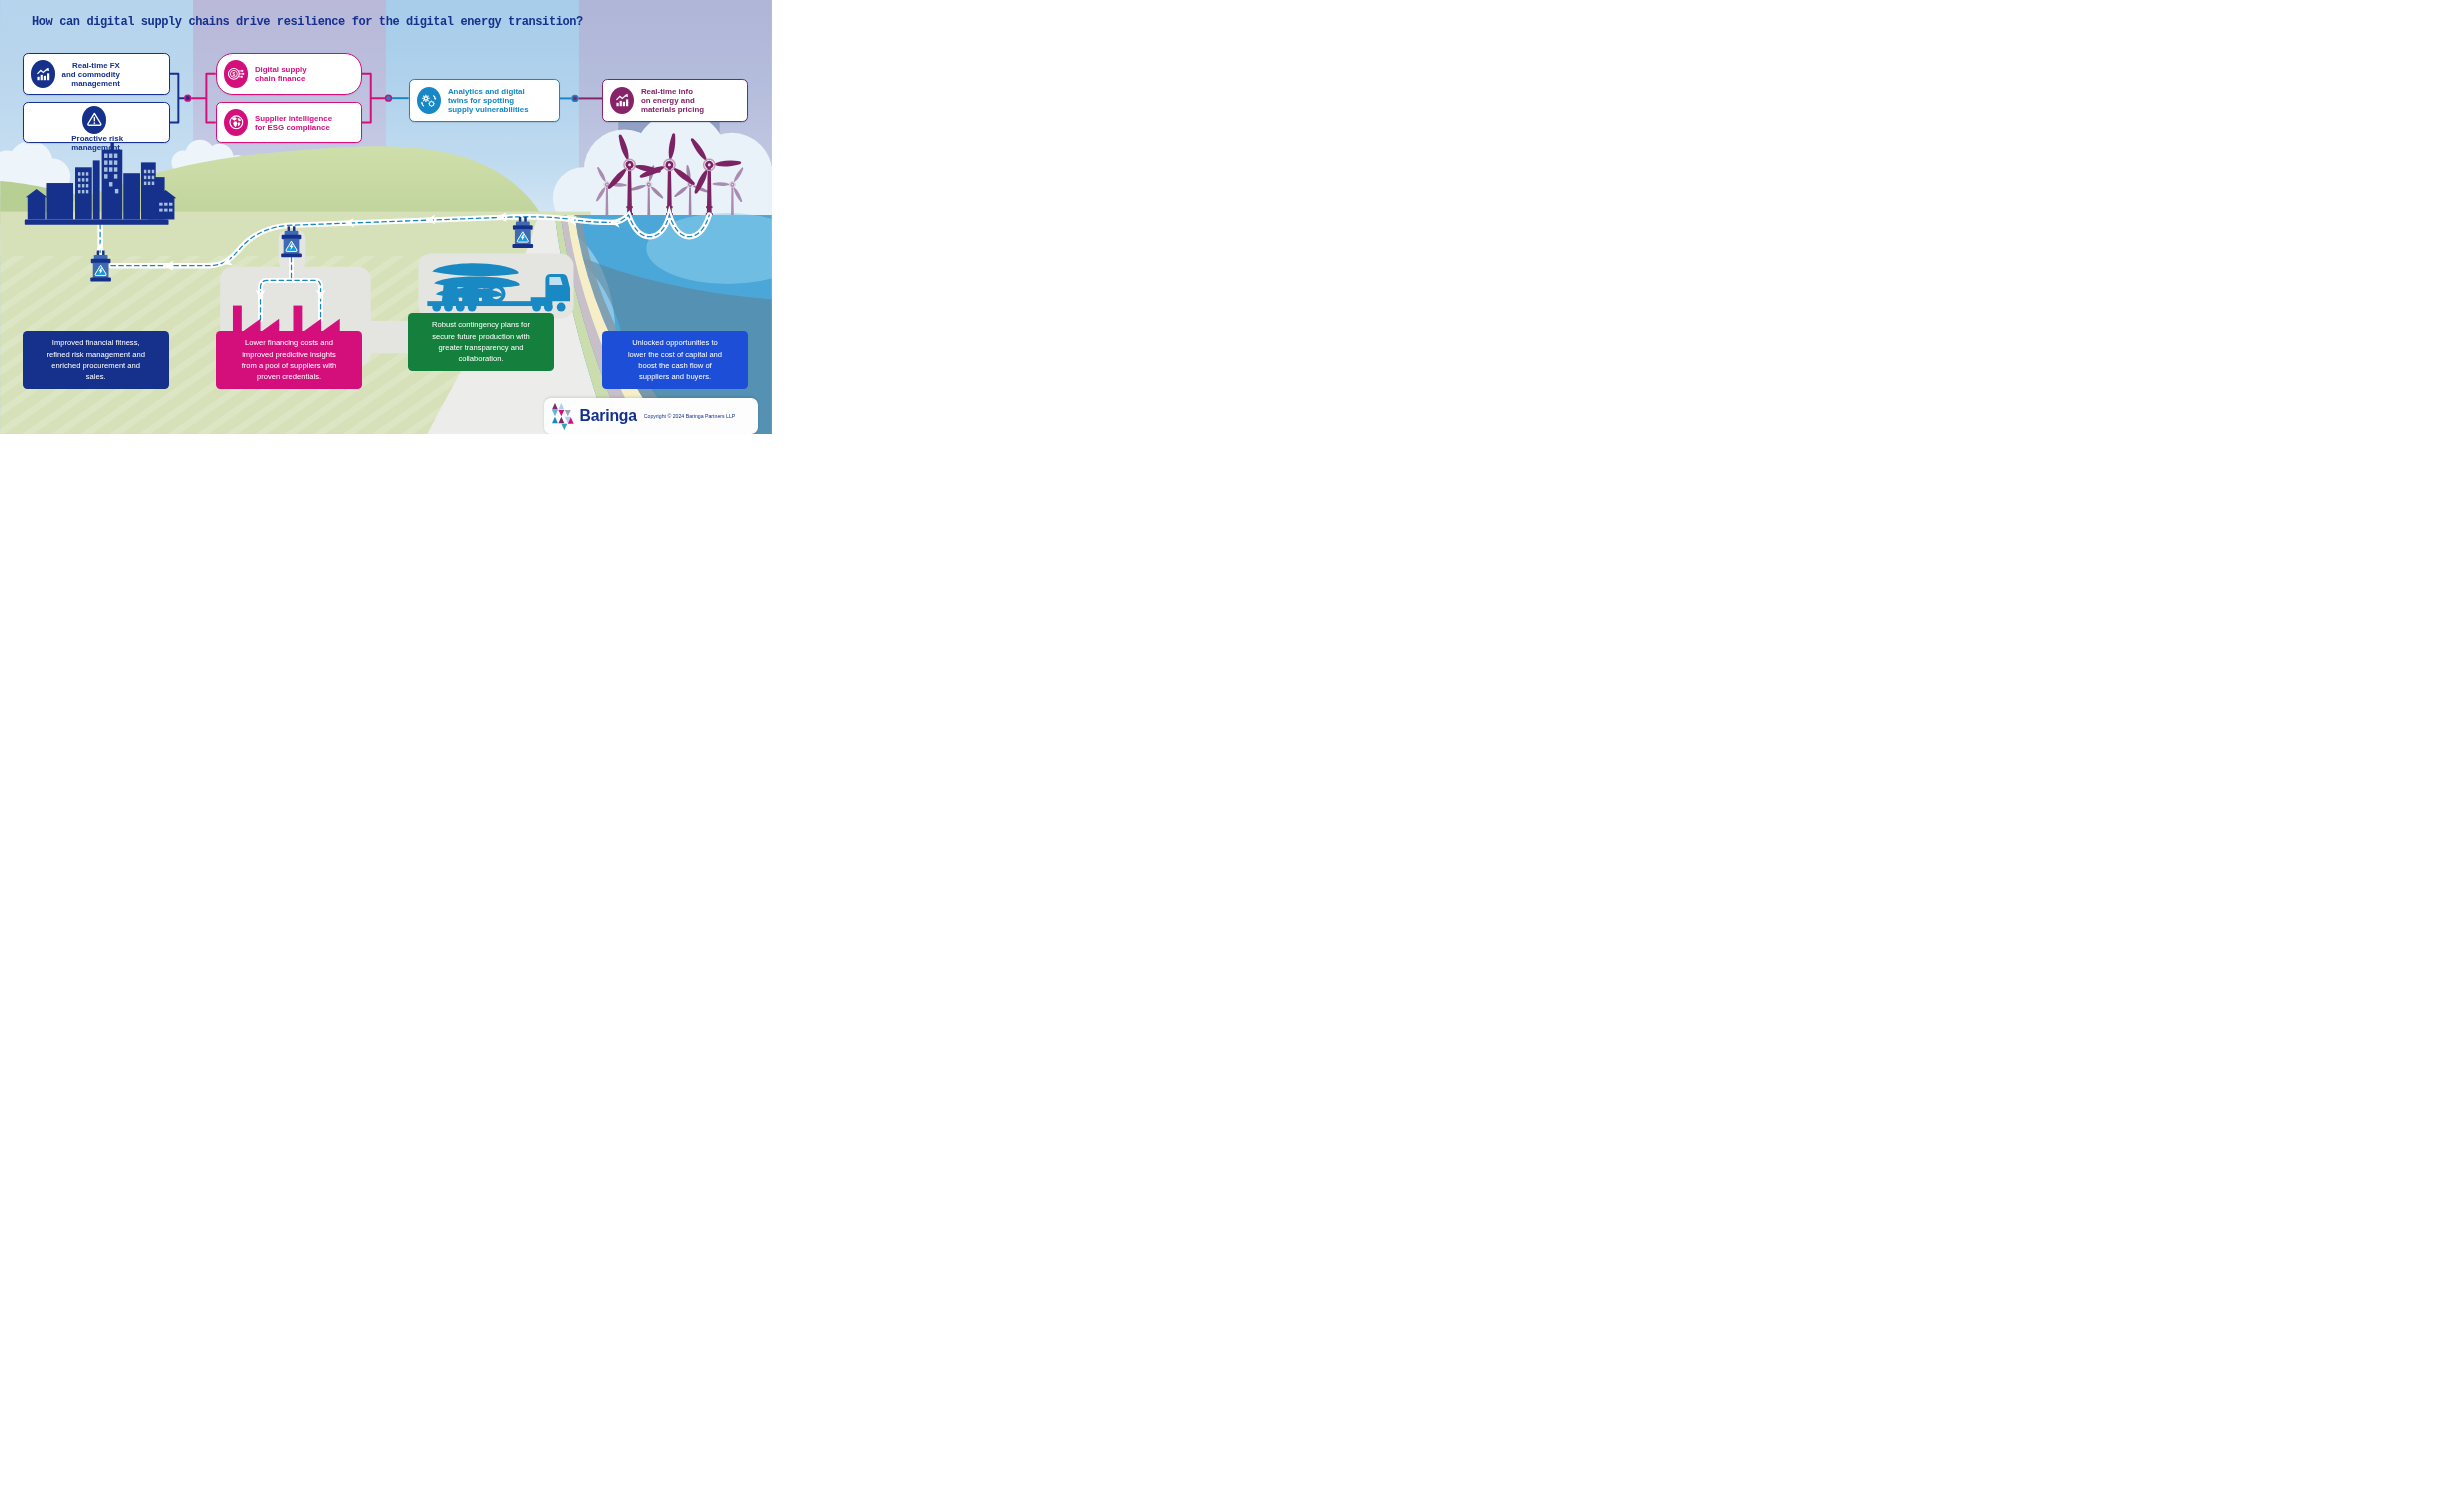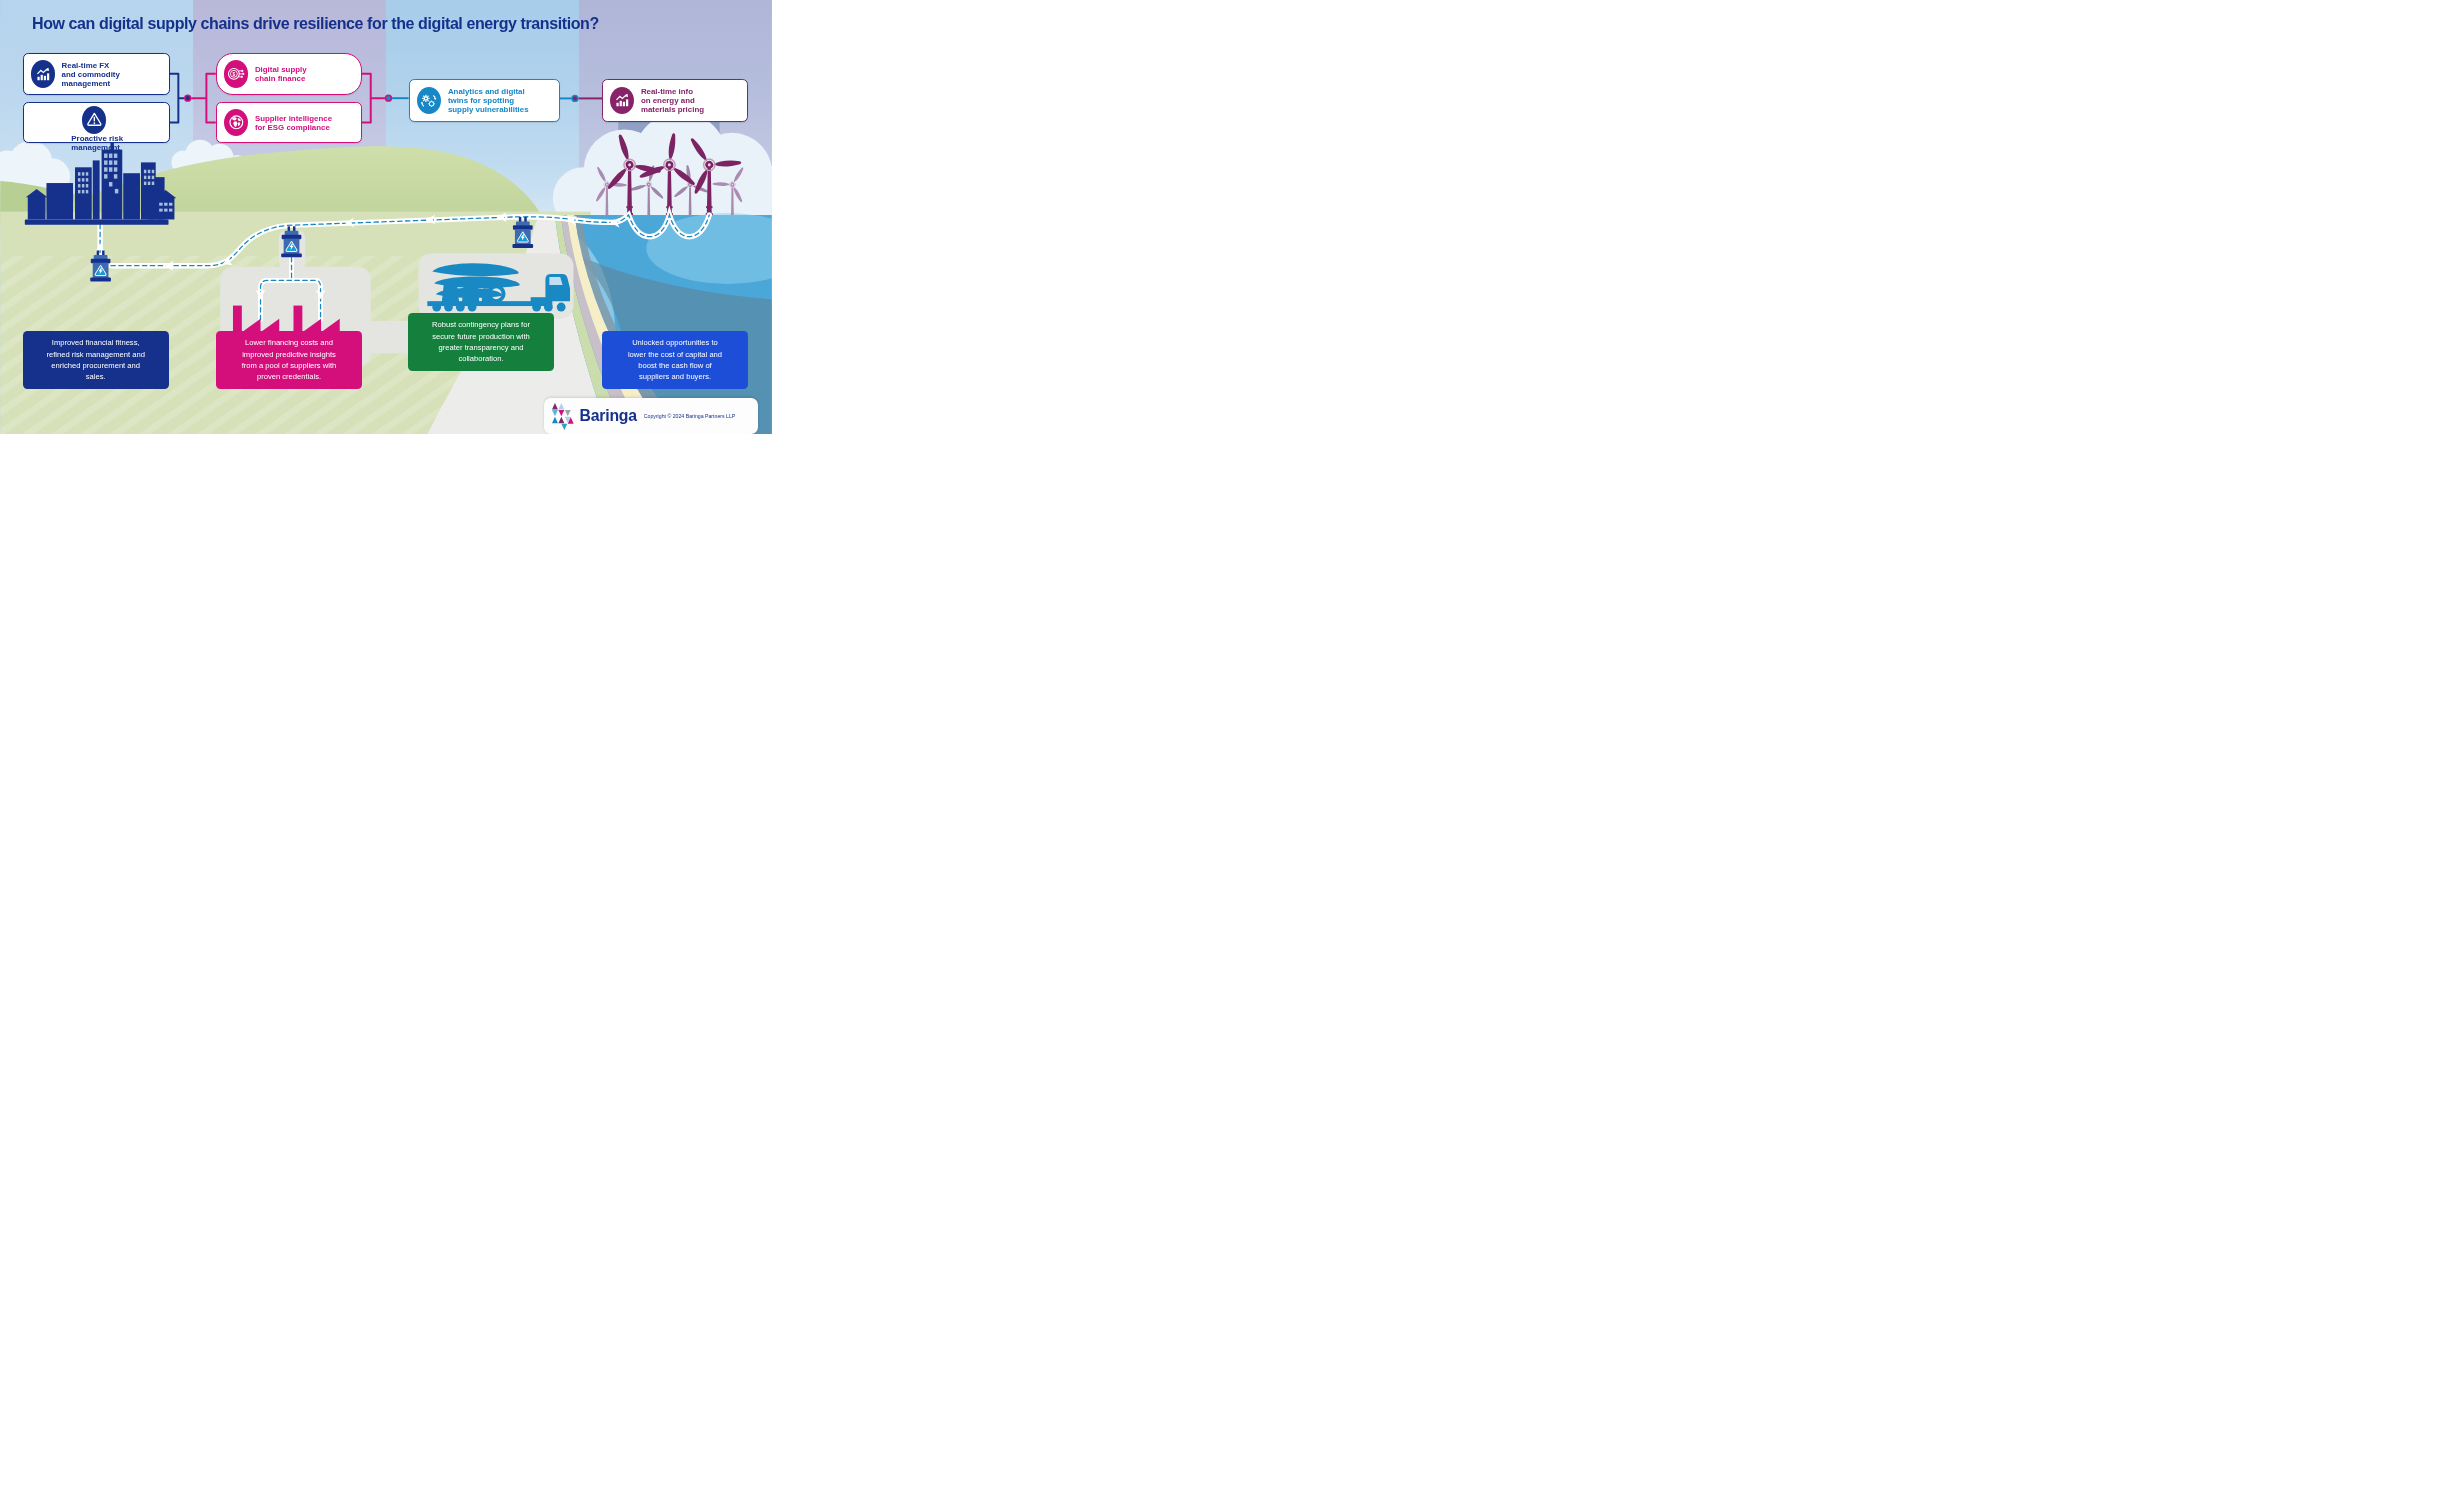--- a/index.html
+++ b/index.html
@@ -1,21 +1,21 @@
 <!DOCTYPE html>
 <html style="font-size:7.9px"><head>
 <meta charset="utf-8">
 <style>
   html,body{margin:0;padding:0;background:#ffffff;}
   #canvas{position:relative;width:772px;height:434px;overflow:hidden;
           font-family:"Liberation Sans",sans-serif;background:#bcd6ee;}
   #scene{position:absolute;left:0;top:0;width:772px;height:434px;}
   .title{position:absolute;left:32px;top:14.8px;width:719px;
-         font-size:16px;font-weight:700;letter-spacing:-0.4px;color:#15318c;
-         white-space:nowrap;}
+         font-size:12px;font-weight:700;letter-spacing:-0.4px;color:#15318c;
+         white-space:nowrap;font-family:Liberation Mono, monospace;}
   .cap-box{position:absolute;background:#ffffff;border:1.7px solid #15318c;
            border-radius:5.4px;display:flex;align-items:center;box-sizing:border-box;
            padding:3px 4.9px 3px 6.9px;box-shadow:0 0.5px 1px rgba(20,40,90,.12);}
   .cap-icon{flex:0 0 auto;width:24.6px;height:27.6px;border-radius:50%;
             display:flex;align-items:center;justify-content:center;margin-right:6.4px;}
   .cap-label{font-size:7.9px;font-weight:700;line-height:1.14;white-space:pre-line;}
   .out-box{position:absolute;width:146px;height:58px;border-radius:4.4px;
            display:flex;align-items:center;justify-content:center;text-align:center;
            color:#ffffff;font-size:7.6px;line-height:1.5;white-space:pre-line;
            padding:2px 12px;box-sizing:border-box;}
@@ -397,21 +397,21 @@
   <div class="cap-icon" style="background-color: rgb(21, 49, 140);">
     <svg width="16.7" height="16.7" viewBox="0 0 34 34" fill="#ffffff">
       <rect x="5" y="22" width="4.5" height="7"></rect>
           <rect x="11.5" y="18" width="4.5" height="11"></rect>
       <rect x="18" y="20" width="4.5" height="9"></rect>
           <rect x="24.5" y="15" width="4.5" height="14"></rect>
       <path d="M5,16 L12,9 L17,13 L26,5" stroke="#ffffff" stroke-width="2.6" fill="none"></path>
       <path d="M27.5,3.5 L28.5,10 L21.5,8.5 Z"></path>
     </svg>
   </div>
-  <div class="cap-label" style="color: rgb(21, 49, 140);">Real-time FX
+  <div class="cap-label" style="color: rgb(21, 49, 140); text-align: right;">Real-time FX
 and commodity
 management</div>
 </div>
 
 <div class="cap-box" style="left: 22.7px; top: 102px; width: 147px; height: 41px; border-color: rgb(21, 49, 140); flex-direction: column;">
   <div class="cap-icon" style="background-color: rgb(21, 49, 140);">
     <svg width="16.7" height="16.7" viewBox="0 0 34 34">
       <path d="M17,5 L30,26 Q31,29 28,29 L6,29 Q3,29 4,26 Z" fill="none" stroke="#ffffff" stroke-width="2.8" stroke-linejoin="round"></path>
       <rect x="15.6" y="12" width="2.8" height="9" fill="#ffffff"></rect>
           <circle cx="17" cy="24.5" r="1.8" fill="#ffffff"></circle>

